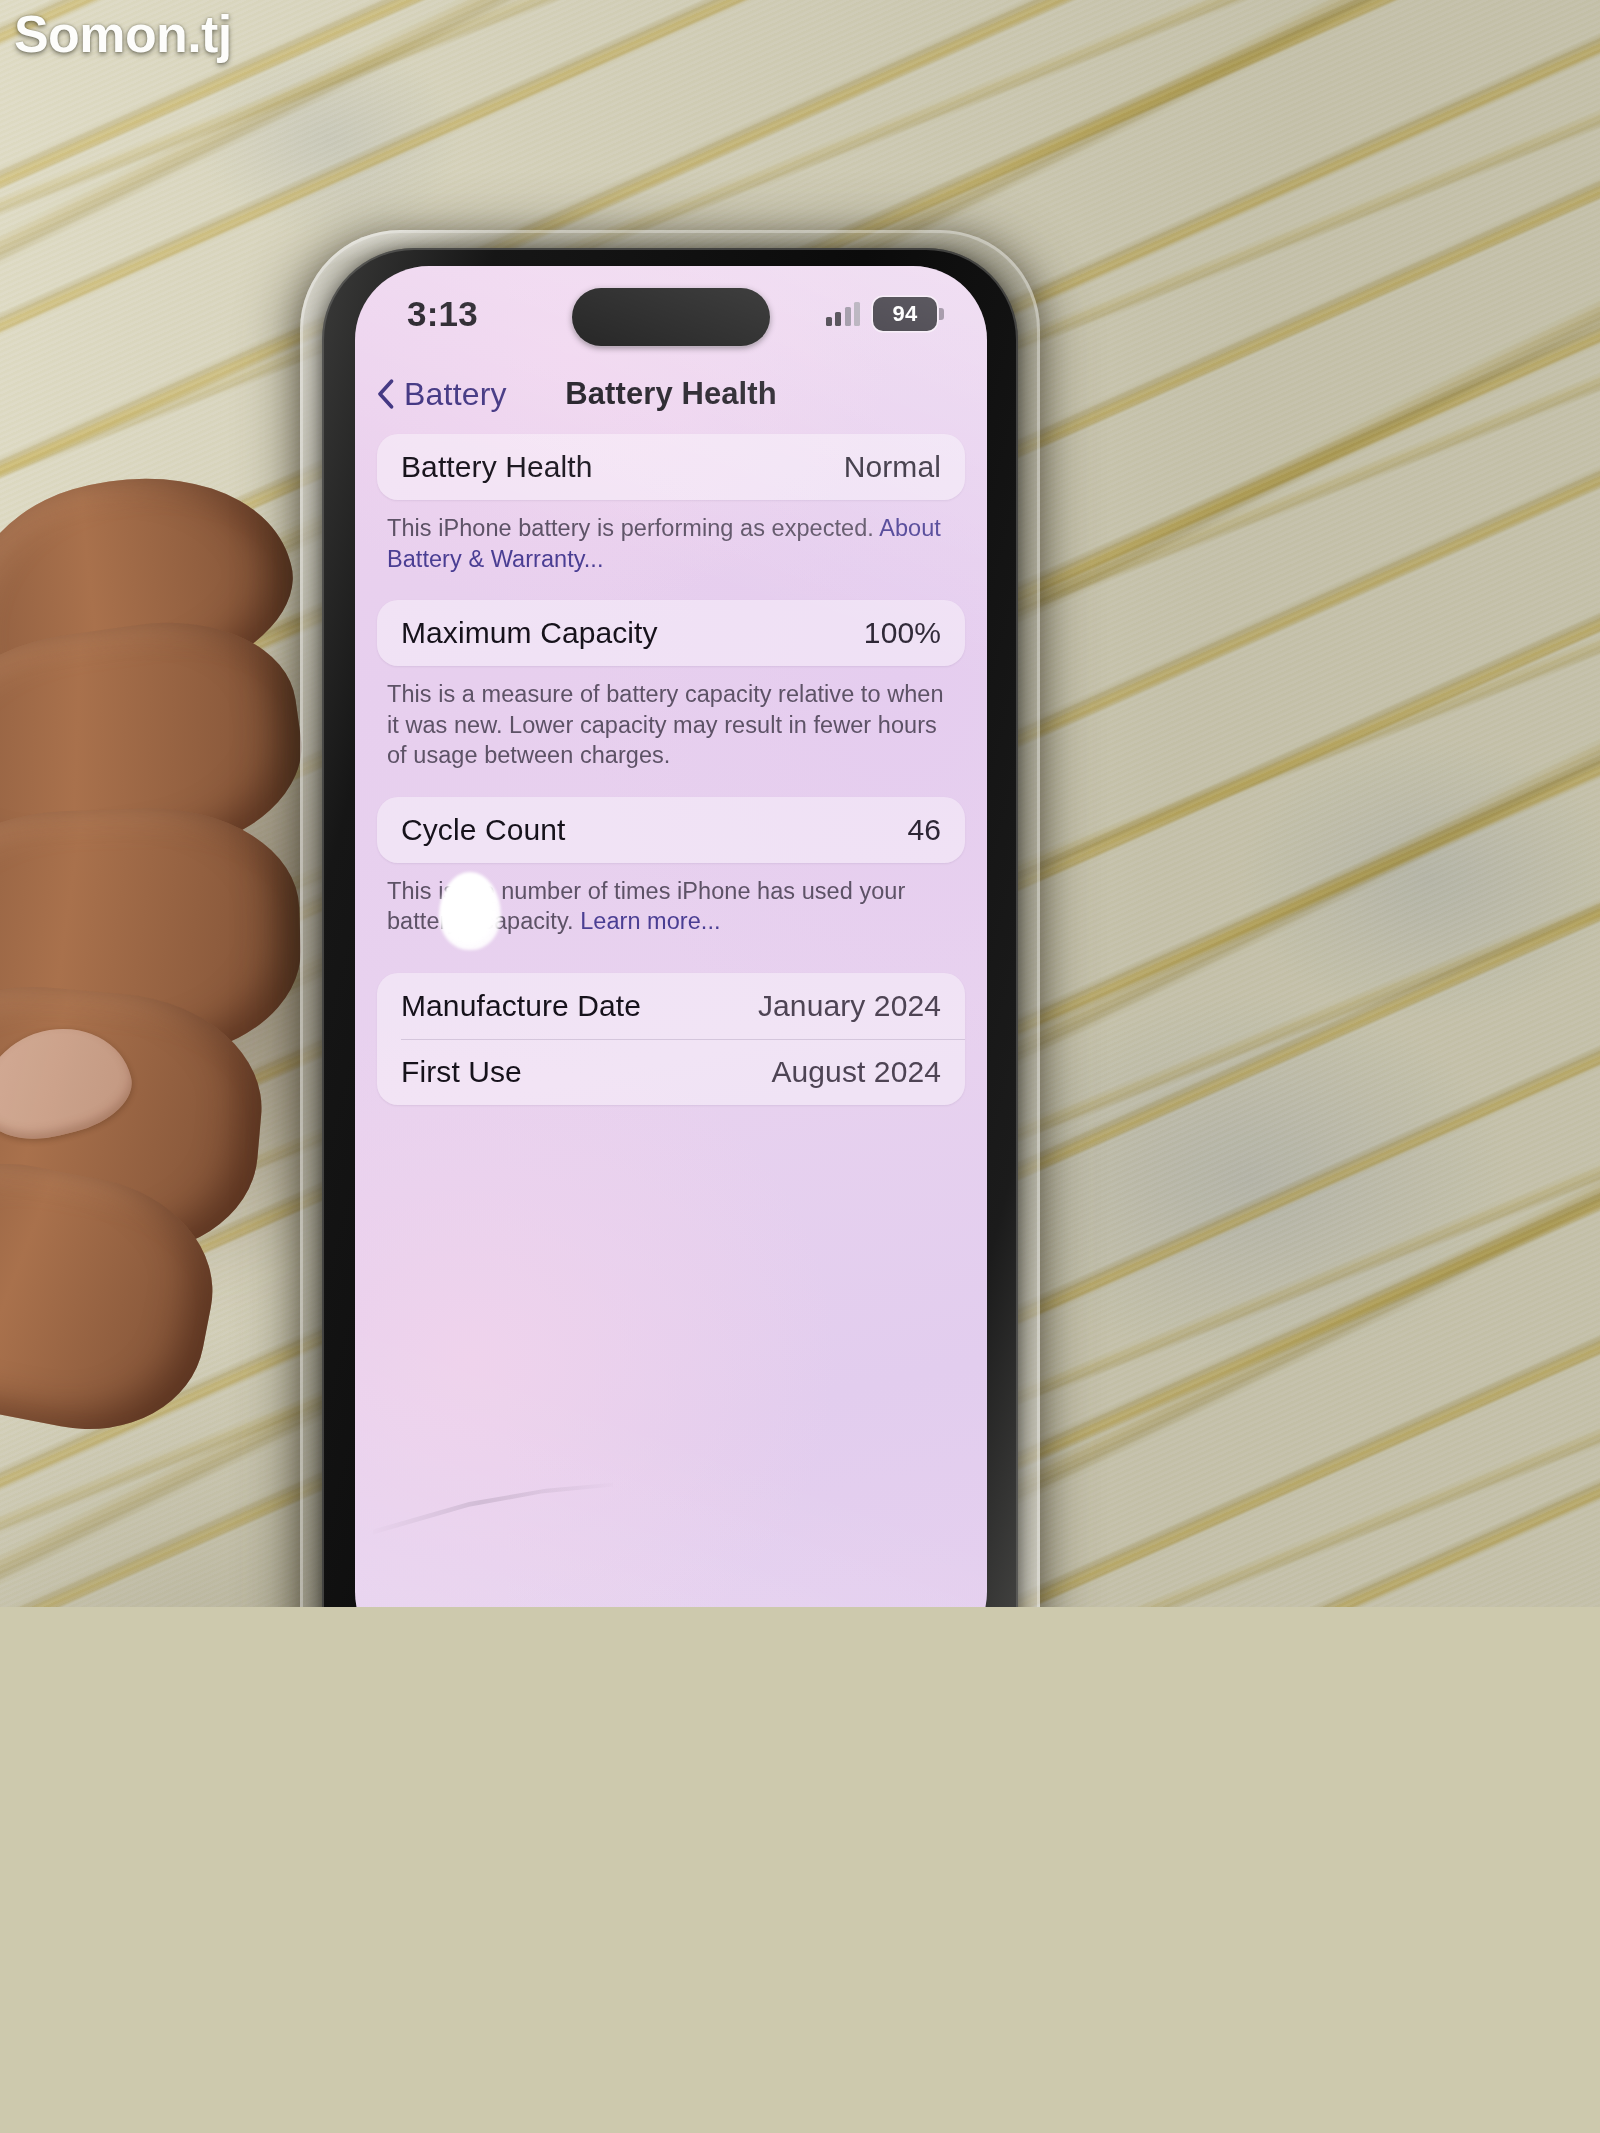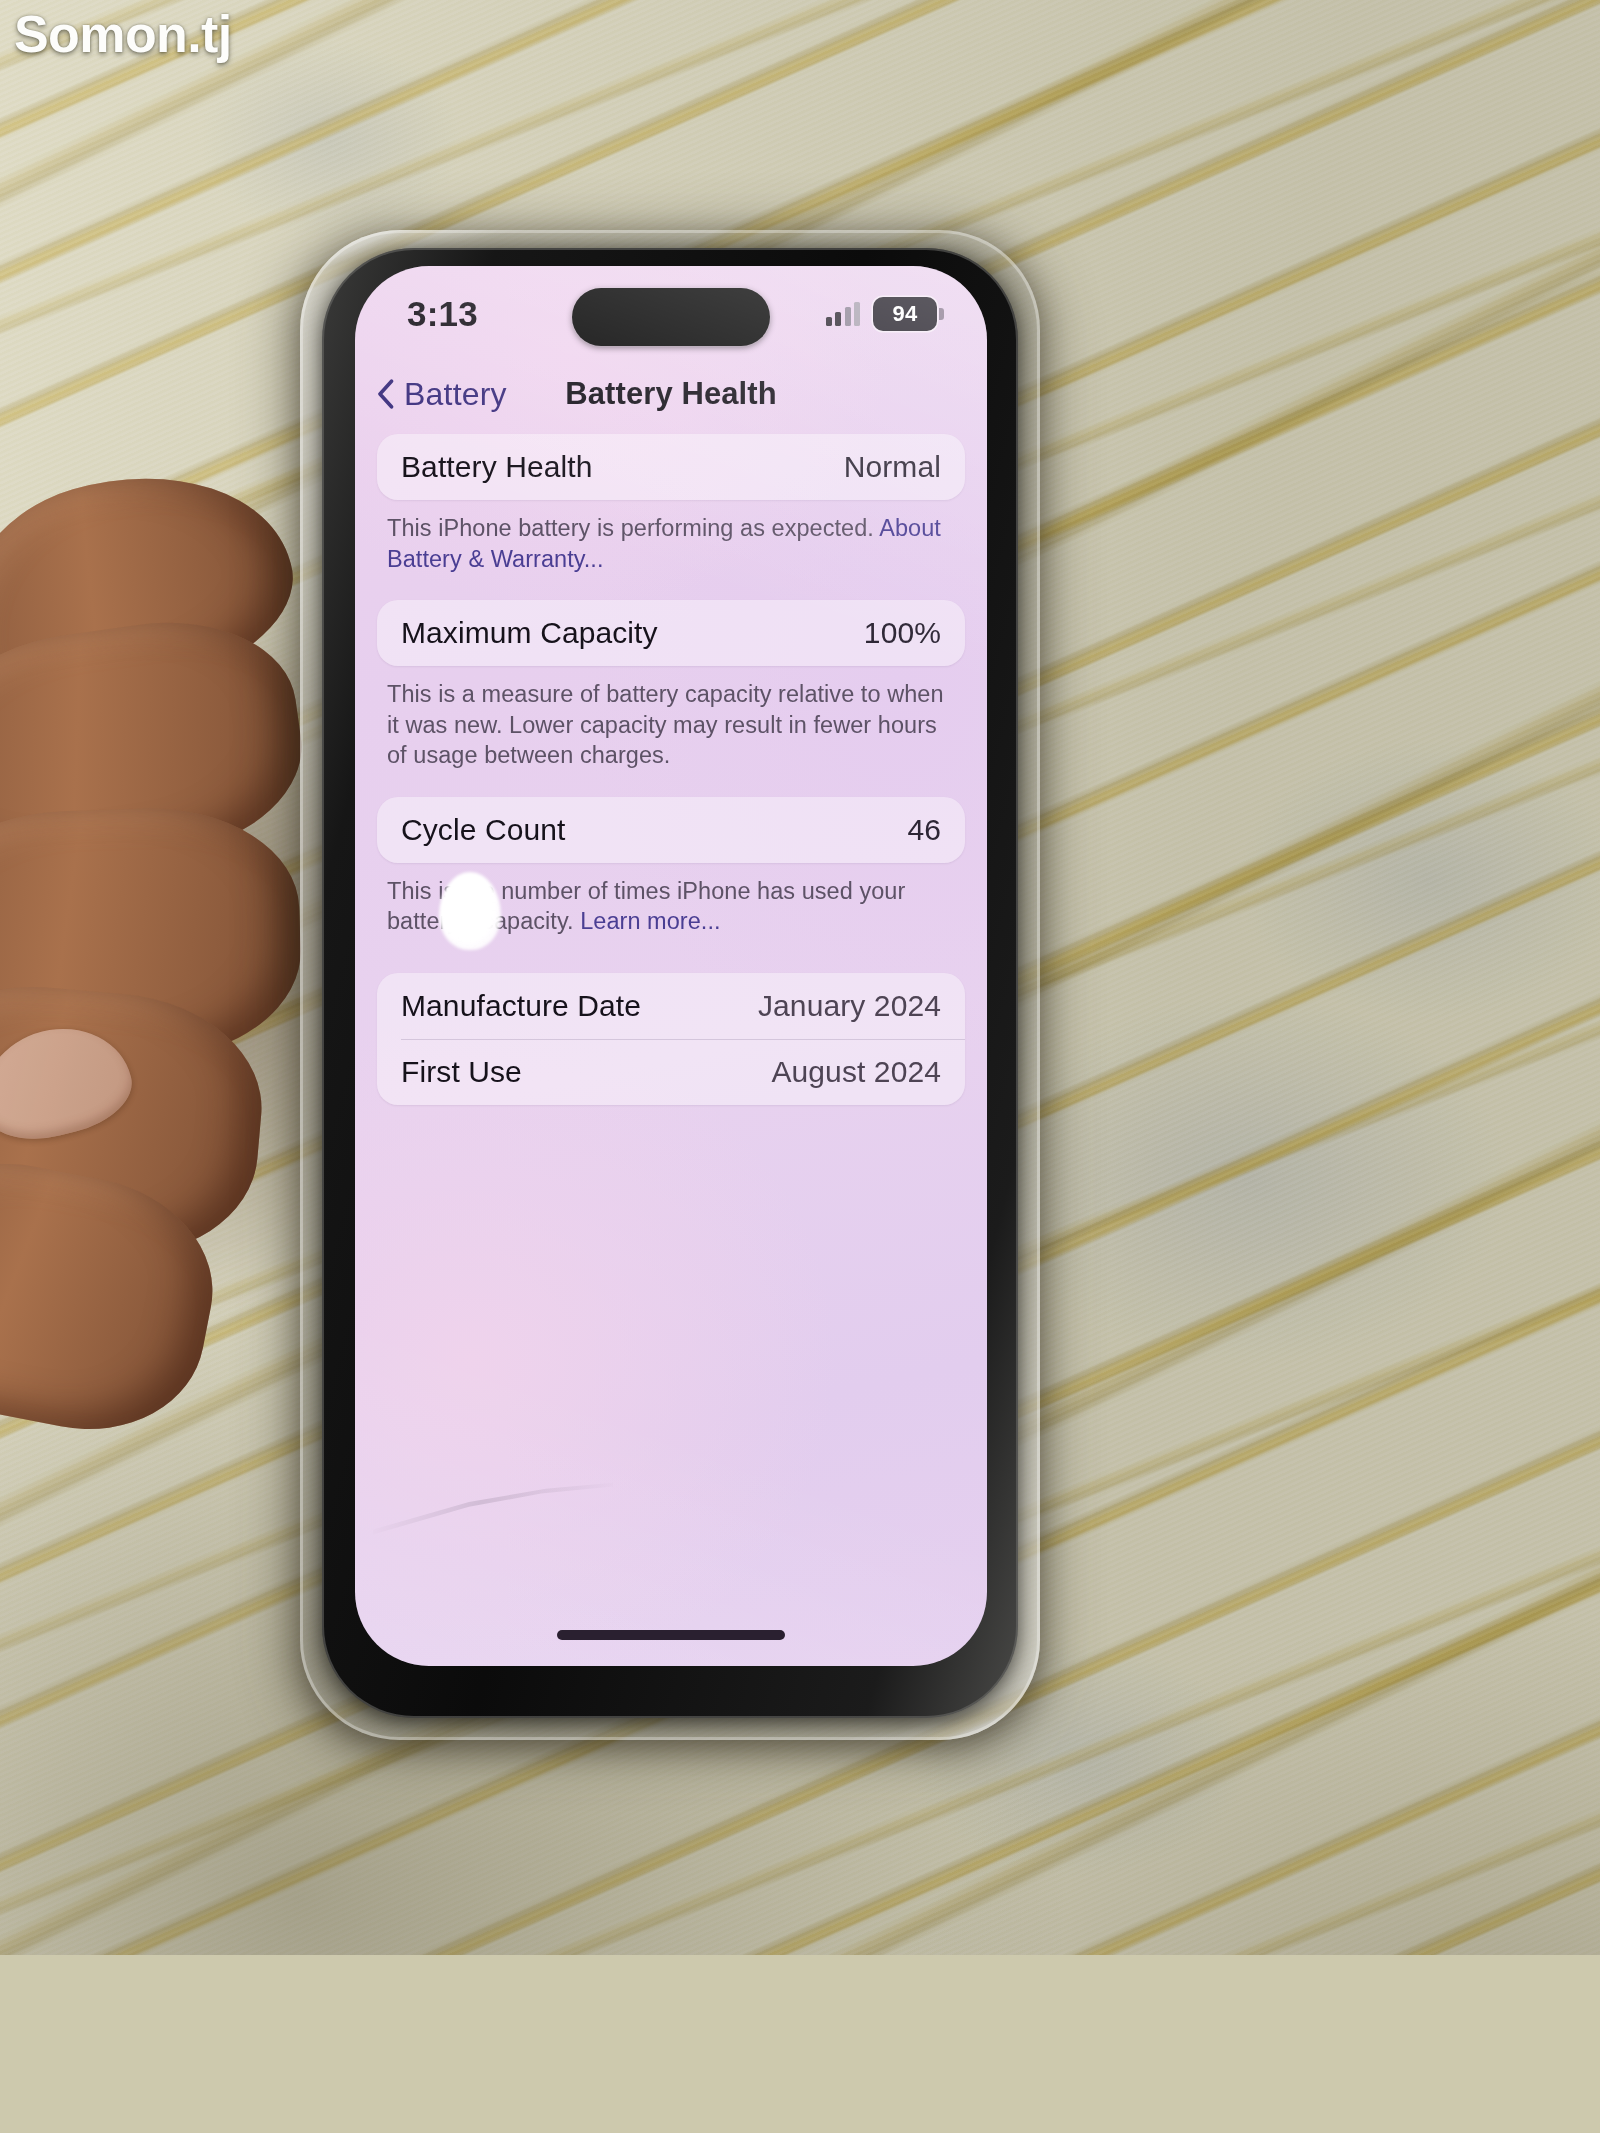--- a/index.html
+++ b/index.html
@@ -6,21 +6,21 @@
 
   html,body{
     width:1600px; height:2133px;
     overflow:hidden;
     font-family:"Liberation Sans", sans-serif;
     background:#cdc9ad;
   }
 
   #scene{
     position:relative;
-    width:1600px; height:1955px;
+    width:1600px; height:1607px;
     overflow:hidden;
   }
 
   
   .carpet{
     position:absolute; inset:0;
     background:
       radial-gradient(ellipse 420px 300px at 1250px 1180px, rgba(170,175,180,.40), rgba(170,175,180,0) 62%),
       radial-gradient(ellipse 300px 220px at 1430px 880px, rgba(165,172,178,.34), rgba(165,172,178,0) 64%),
       radial-gradient(ellipse 260px 180px at 1080px 1760px, rgba(160,168,176,.30), rgba(160,168,176,0) 65%),

